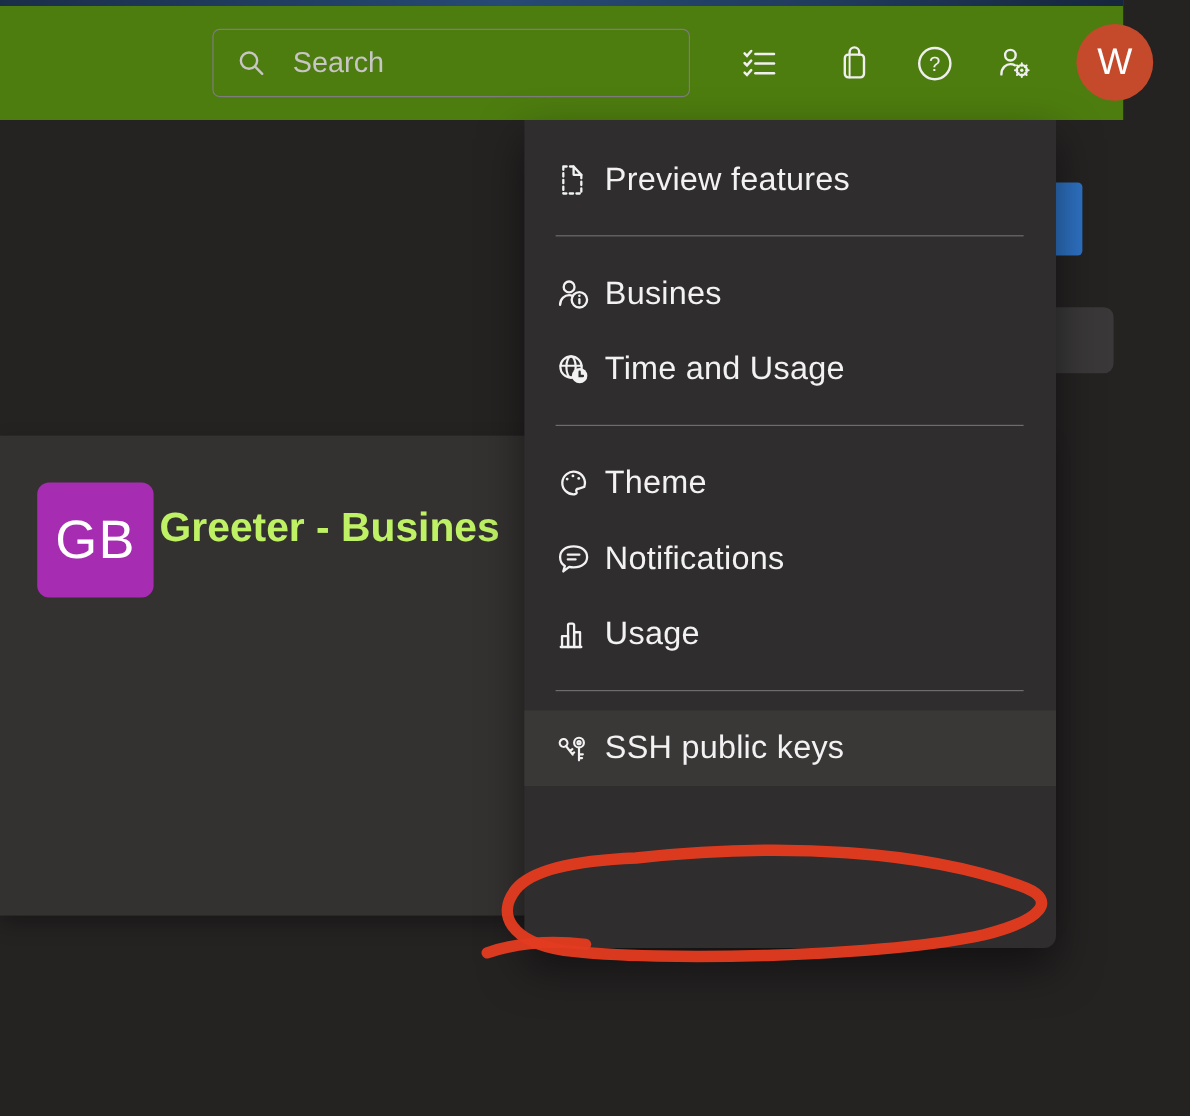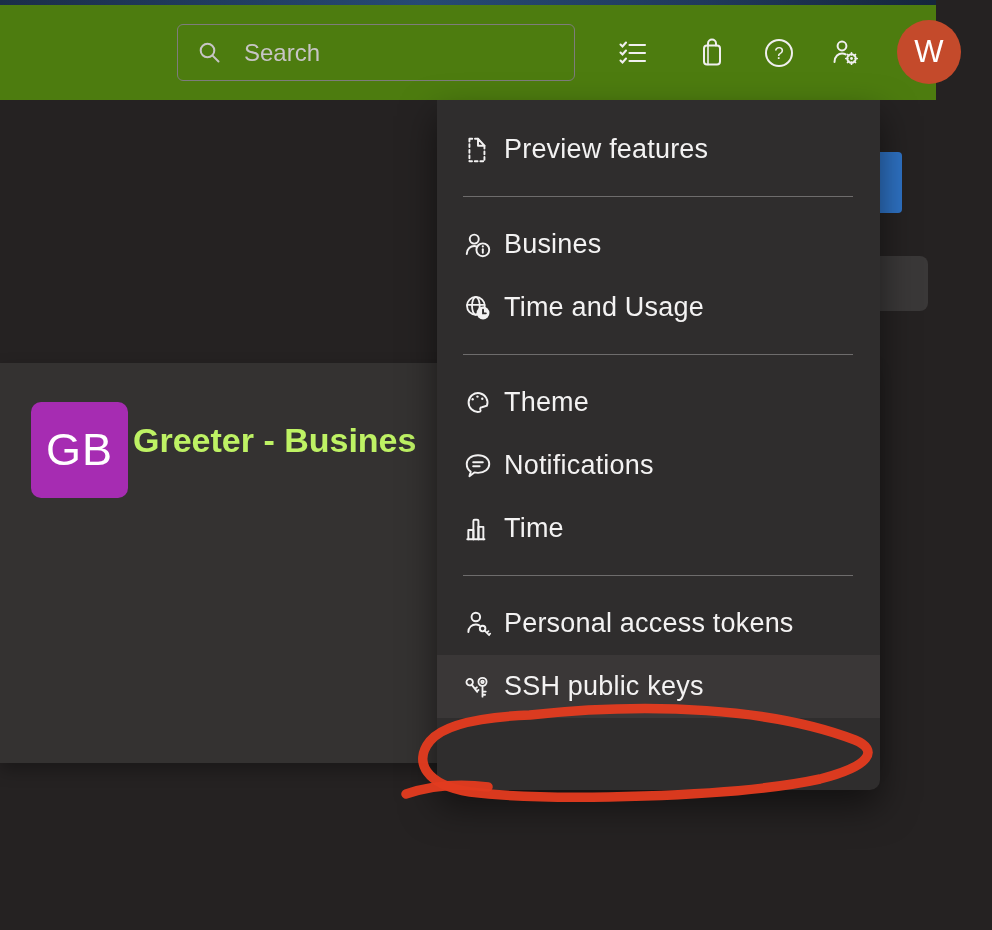--- a/index.html
+++ b/index.html
@@ -218,36 +218,25 @@
 
     <div class="mi">
       <span class="mic">
         <svg width="30" height="30" viewBox="0 0 28 28" fill="none" stroke="#f3f2f2" stroke-width="1.8" stroke-linecap="round" stroke-linejoin="round">
           <path d="M5 23.5 V15 h4.7 V23.5"></path>
           <path d="M9.7 23.5 V6.5 a1.2 1.2 0 0 1 1.2 -1.2 h2.3 a1.2 1.2 0 0 1 1.2 1.2 V23.5"></path>
           <path d="M14.4 23.5 V12 h4.6 V23.5"></path>
           <path d="M4 23.5 H20"></path>
         </svg>
       </span>
-      <span class="mil">Time</span>
+      <span class="mil">Usage</span>
     </div>
 
     <div class="mdiv"></div>
 
-    <div class="mi">
-      <span class="mic">
-        <svg width="30" height="30" viewBox="0 0 28 28" fill="none" stroke="#f3f2f2" stroke-width="1.8" stroke-linecap="round">
-          <circle cx="12" cy="7.5" r="4"></circle>
-          <path d="M5 21.5 c0-4.8 3.6-7 7-7 1.2 0 2.3 .3 3.2 .8"></path>
-          <circle cx="18.3" cy="18.3" r="2.6"></circle>
-          <path d="M20.2 20.2 l4.2 4.2 M22.2 22.2 l1.6-1.6 M24.2 24.2 l1.2-1.2" stroke-width="1.6"></path>
-        </svg>
-      </span>
-      <span class="mil">Personal access tokens</span>
-    </div>
 
     <div class="mi hover">
       <span class="mic">
         <svg width="30" height="30" viewBox="0 0 28 28" fill="none" stroke="#f3f2f2" stroke-width="1.7" stroke-linecap="round">
           <g transform="rotate(-38 9 13)">
             <circle cx="9" cy="8.5" r="3"></circle>
             <path d="M9 11.5 V20 M9 16.5 h2.4 M9 19.3 h2"></path>
           </g>
           <circle cx="18.2" cy="9.2" r="3.8"></circle>
           <circle cx="18.2" cy="9.2" r="1.2"></circle>

